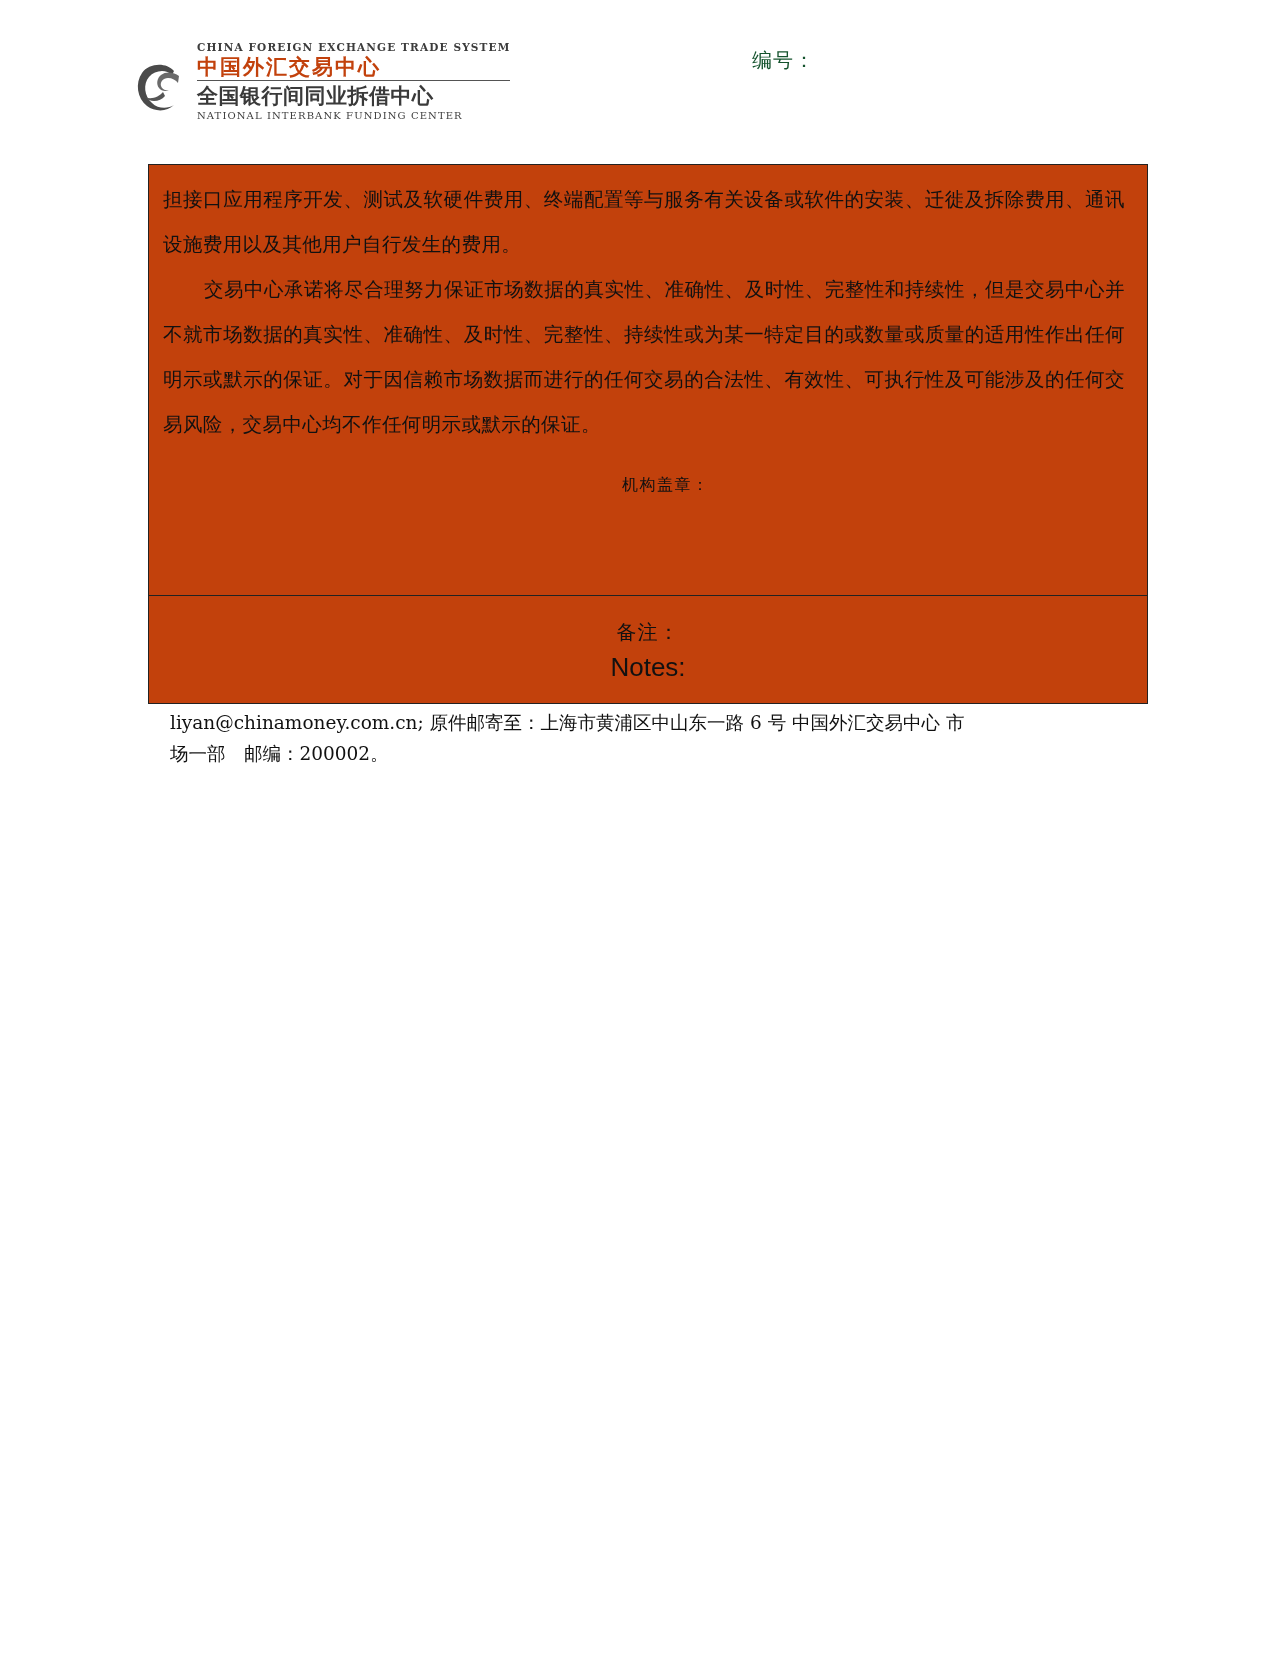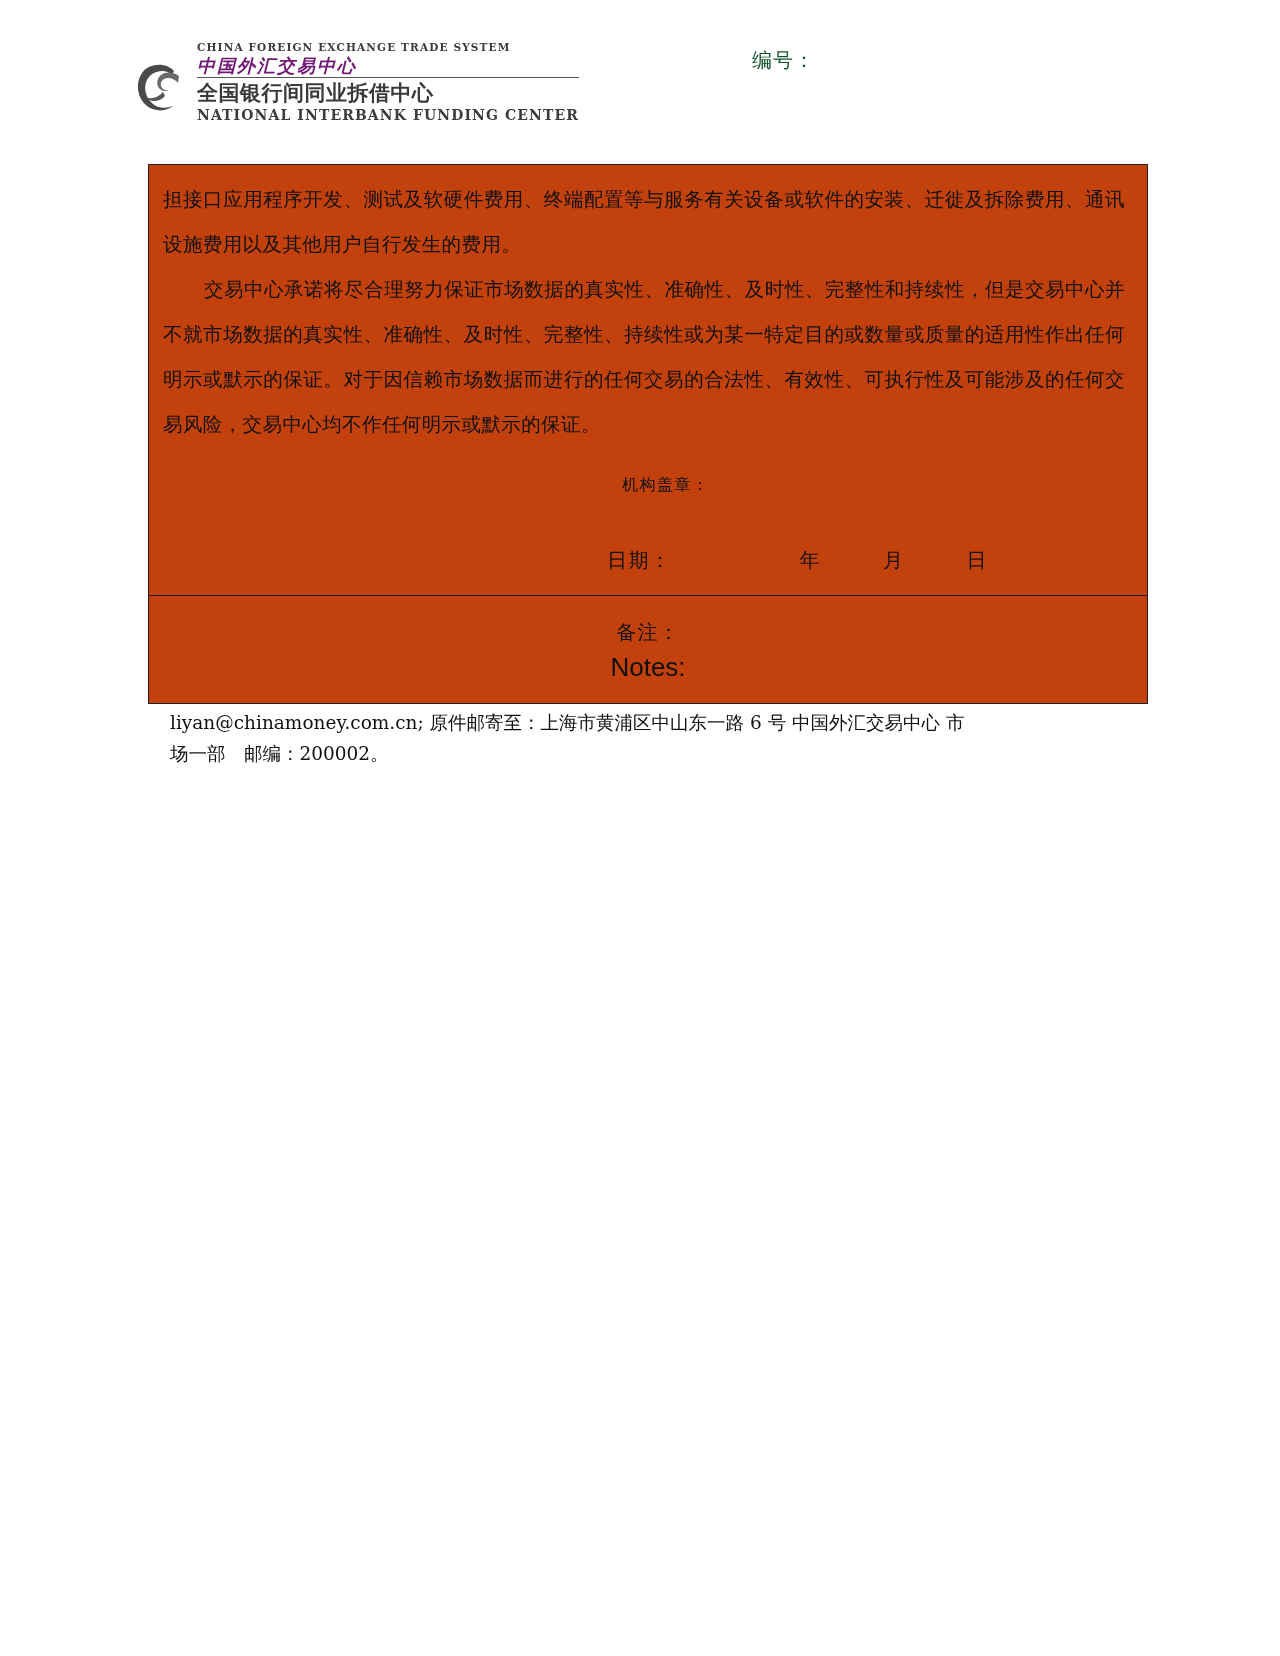--- a/index.html
+++ b/index.html
@@ -59,26 +59,25 @@
     font-size: 10.5px;
     letter-spacing: 1.15px;
     color: #3c3c3c;
     font-weight: 700;
     white-space: nowrap;
     margin-bottom: 3px;
   }
 
   .logo-cn-main {
     font-family: "DejaVu Serif", "Liberation Serif", serif;
-    font-size: 18px;
+    font-size: 21px;
     font-weight: 700;
     letter-spacing: 2px;
-    color: #701a75;
-    white-space: nowrap;
-    font-style: italic;
+    color: #c2410c;
+    white-space: nowrap;
     line-height: 1.08;
   }
 
   .logo-rule {
     border-top: 1.3px solid #545454;
     margin: 2px 0 3px 0;
     width: 100%;
   }
 
   .logo-cn-sub {
@@ -86,24 +85,24 @@
     font-size: 21px;
     font-weight: 700;
     letter-spacing: 0.5px;
     color: #3a3a3a;
     white-space: nowrap;
     line-height: 1.1;
   }
 
   .logo-en-bottom {
     font-family: "DejaVu Serif", "Liberation Serif", serif;
-    font-size: 14px;
+    font-size: 10px;
     letter-spacing: 1.1px;
     color: #3c3c3c;
-    font-weight: 700;
+    font-weight: 400;
     white-space: nowrap;
     margin-top: 4px;
   }
 
   .doc-number {
     position: absolute;
     left: 752px;
     top: 47px;
     font-family: "DejaVu Serif", "Liberation Serif", serif;
     font-size: 20px;
@@ -242,21 +241,20 @@
   </div>
 
   <div class="frame">
 
     <div class="cell-body">
       <p class="para">担接口应用程序开发、测试及软硬件费用、终端配置等与服务有关设备或软件的安装、迁徙及拆除费用、通讯设施费用以及其他用户自行发生的费用。</p>
       <p class="para indent">交易中心承诺将尽合理努力保证市场数据的真实性、准确性、及时性、完整性和持续性，但是交易中心并不就市场数据的真实性、准确性、及时性、完整性、持续性或为某一特定目的或数量或质量的适用性作出任何明示或默示的保证。对于因信赖市场数据而进行的任何交易的合法性、有效性、可执行性及可能涉及的任何交易风险，交易中心均不作任何明示或默示的保证。</p>
 
       <div class="seal-line">机构盖章：</div>
 
-      <div class="date-line"><span>日期：</span><span class="gap-a"></span><span>年</span><span class="gap-b"></span><span>月</span><span class="gap-c"></span><span>日</span></div>
     </div>
 
     <div class="cell-divider"></div>
 
     <div class="cell-notes">
       <div class="notes-cn">备注：</div>
       <div class="notes-en">Notes:</div>
     </div>
   </div>
 

